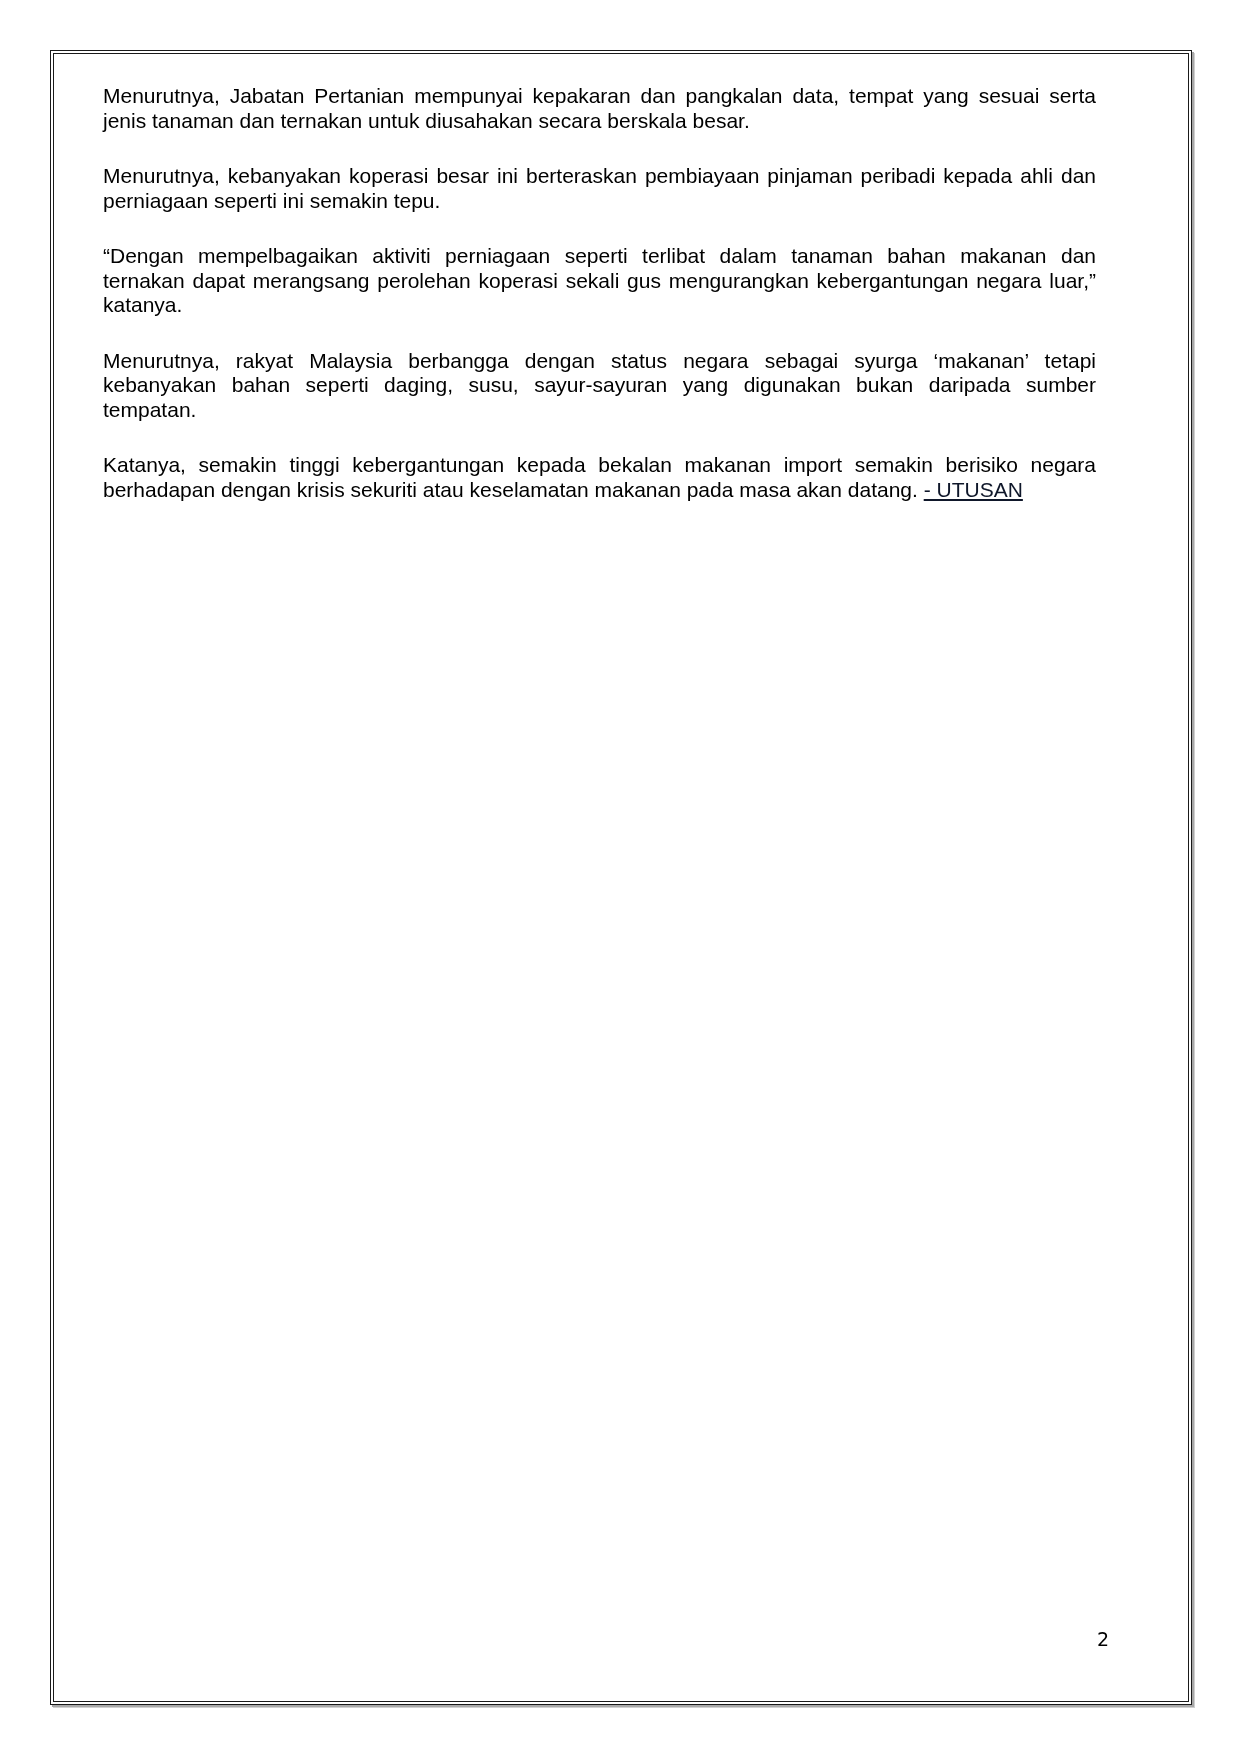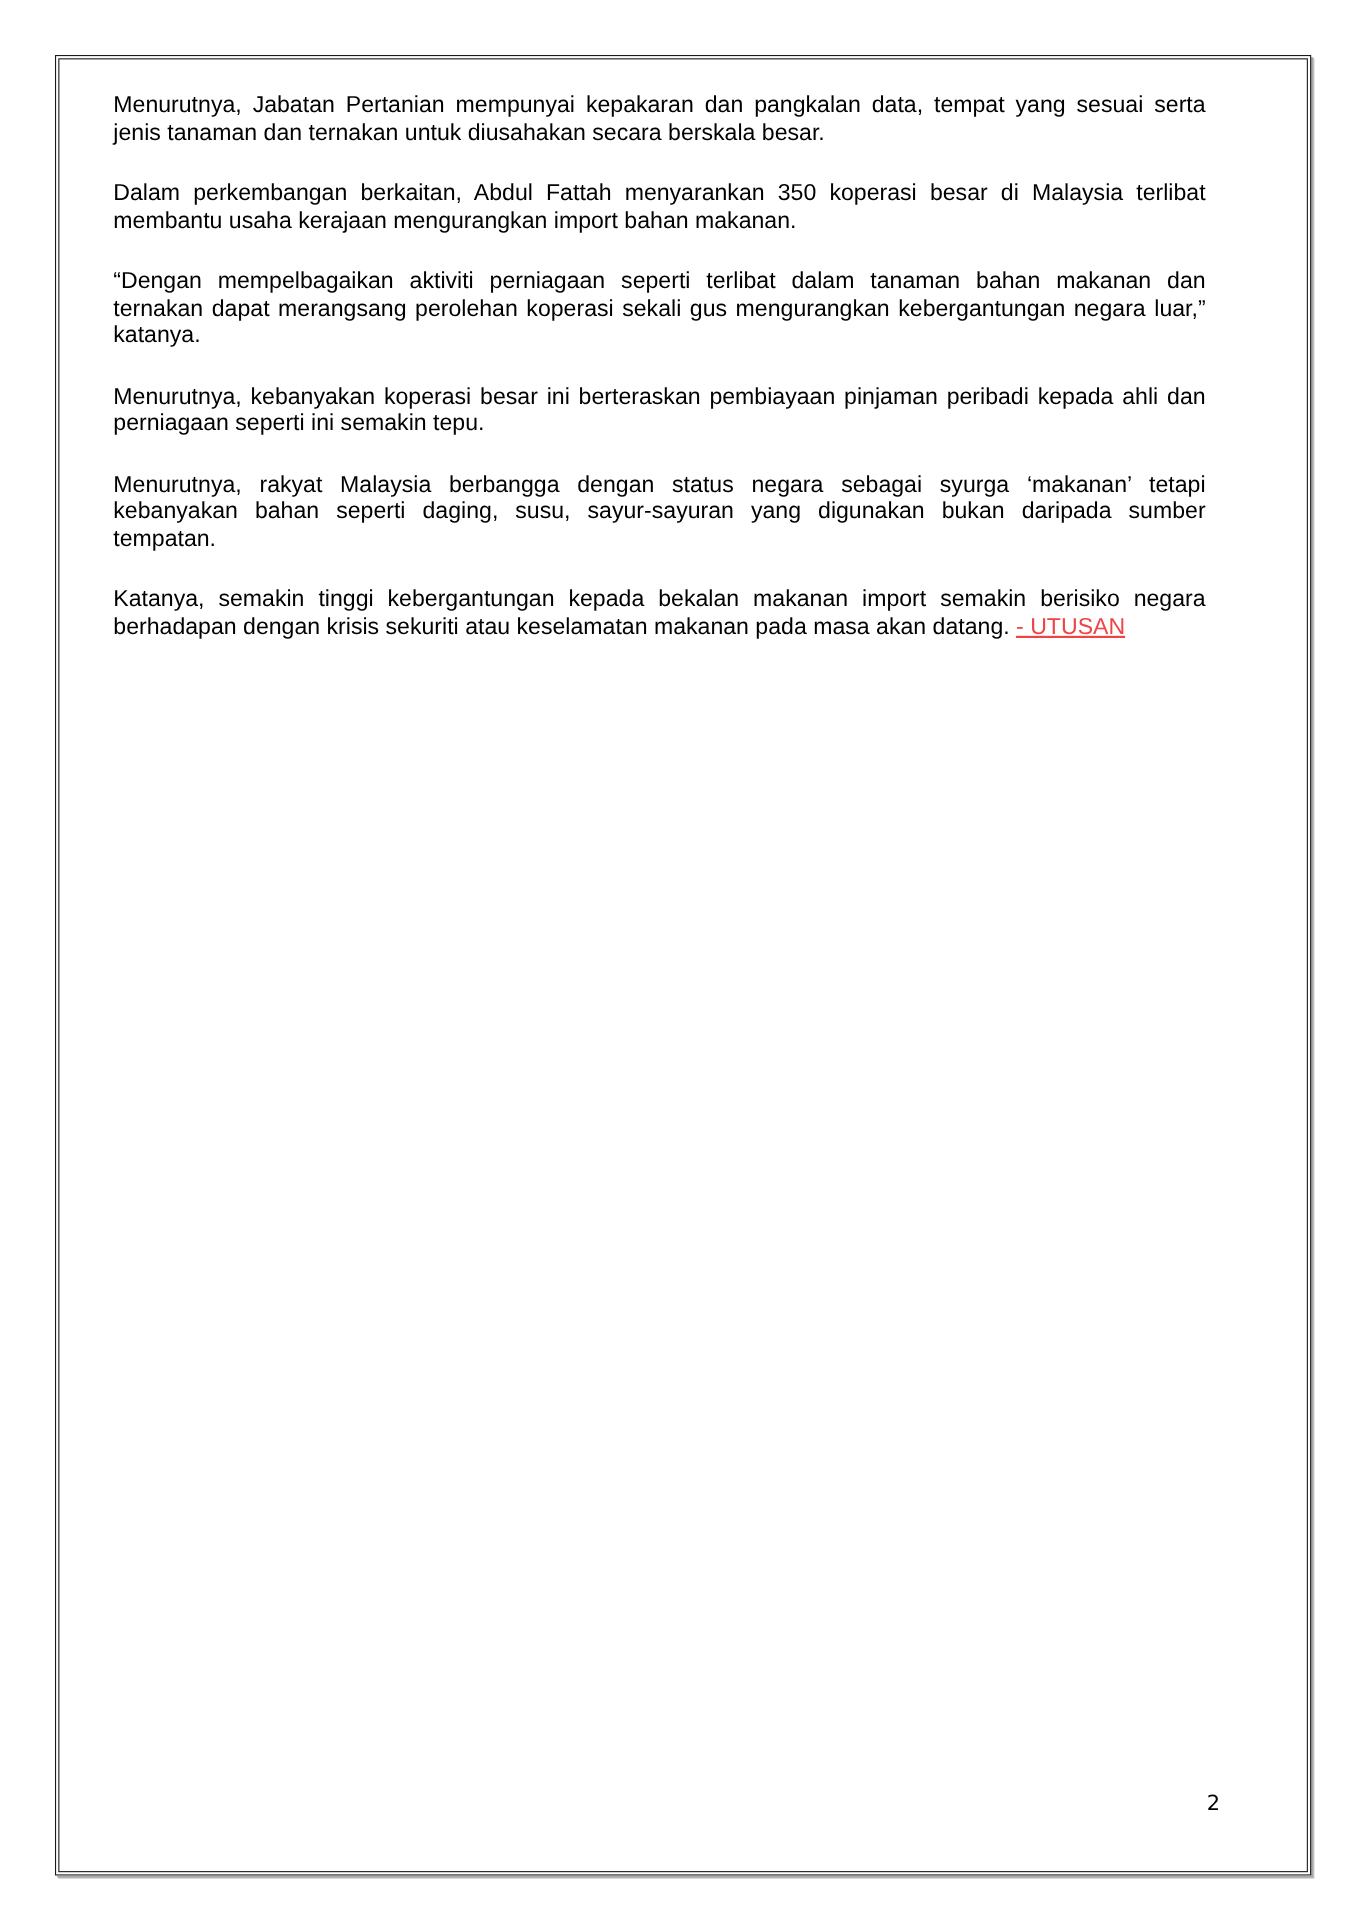--- a/index.html
+++ b/index.html
@@ -30,39 +30,38 @@
     font-family: "Liberation Sans", sans-serif;
     font-size: 21px;
     line-height: 24.5px;
     color: #000000;
   }
   .content p {
     margin: 0 12px 31px 0;
     text-align: justify;
   }
   .content a {
-    color: #ef4444;
+    color: #0f172a;
   }
   .page-number {
     position: absolute;
     left: 1097px;
     top: 1628px;
     font-family: "DejaVu Sans", sans-serif;
     font-size: 19px;
     line-height: 22px;
     color: #000000;
   }
 </style>
 </head>
 <body>
 
 <div class="page-border"></div>
 
 <div class="content">
   <p>Menurutnya, Jabatan Pertanian mempunyai kepakaran dan pangkalan data, tempat yang sesuai serta jenis tanaman dan ternakan untuk diusahakan secara berskala besar.</p>
-  <p>Dalam perkembangan berkaitan, Abdul Fattah menyarankan 350 koperasi besar di Malaysia terlibat membantu usaha kerajaan mengurangkan import bahan makanan.</p>
+  <p>Menurutnya, kebanyakan koperasi besar ini berteraskan pembiayaan pinjaman peribadi kepada ahli dan perniagaan seperti ini semakin tepu.</p>
   <p>“Dengan mempelbagaikan aktiviti perniagaan seperti terlibat dalam tanaman bahan makanan dan ternakan dapat merangsang perolehan koperasi sekali gus mengurangkan kebergantungan negara luar,” katanya.</p>
-  <p>Menurutnya, kebanyakan koperasi besar ini berteraskan pembiayaan pinjaman peribadi kepada ahli dan perniagaan seperti ini semakin tepu.</p>
   <p>Menurutnya, rakyat Malaysia berbangga dengan status negara sebagai syurga ‘makanan’ tetapi kebanyakan bahan seperti daging, susu, sayur-sayuran yang digunakan bukan daripada sumber tempatan.</p>
   <p><span>Katanya, semakin tinggi kebergantungan kepada bekalan makanan import semakin berisiko negara berhadapan dengan krisis sekuriti atau keselamatan makanan pada masa akan datang. </span><a href="#">- UTUSAN</a></p>
 </div>
 
 <div class="page-number">2</div>
 
 </body></html>

